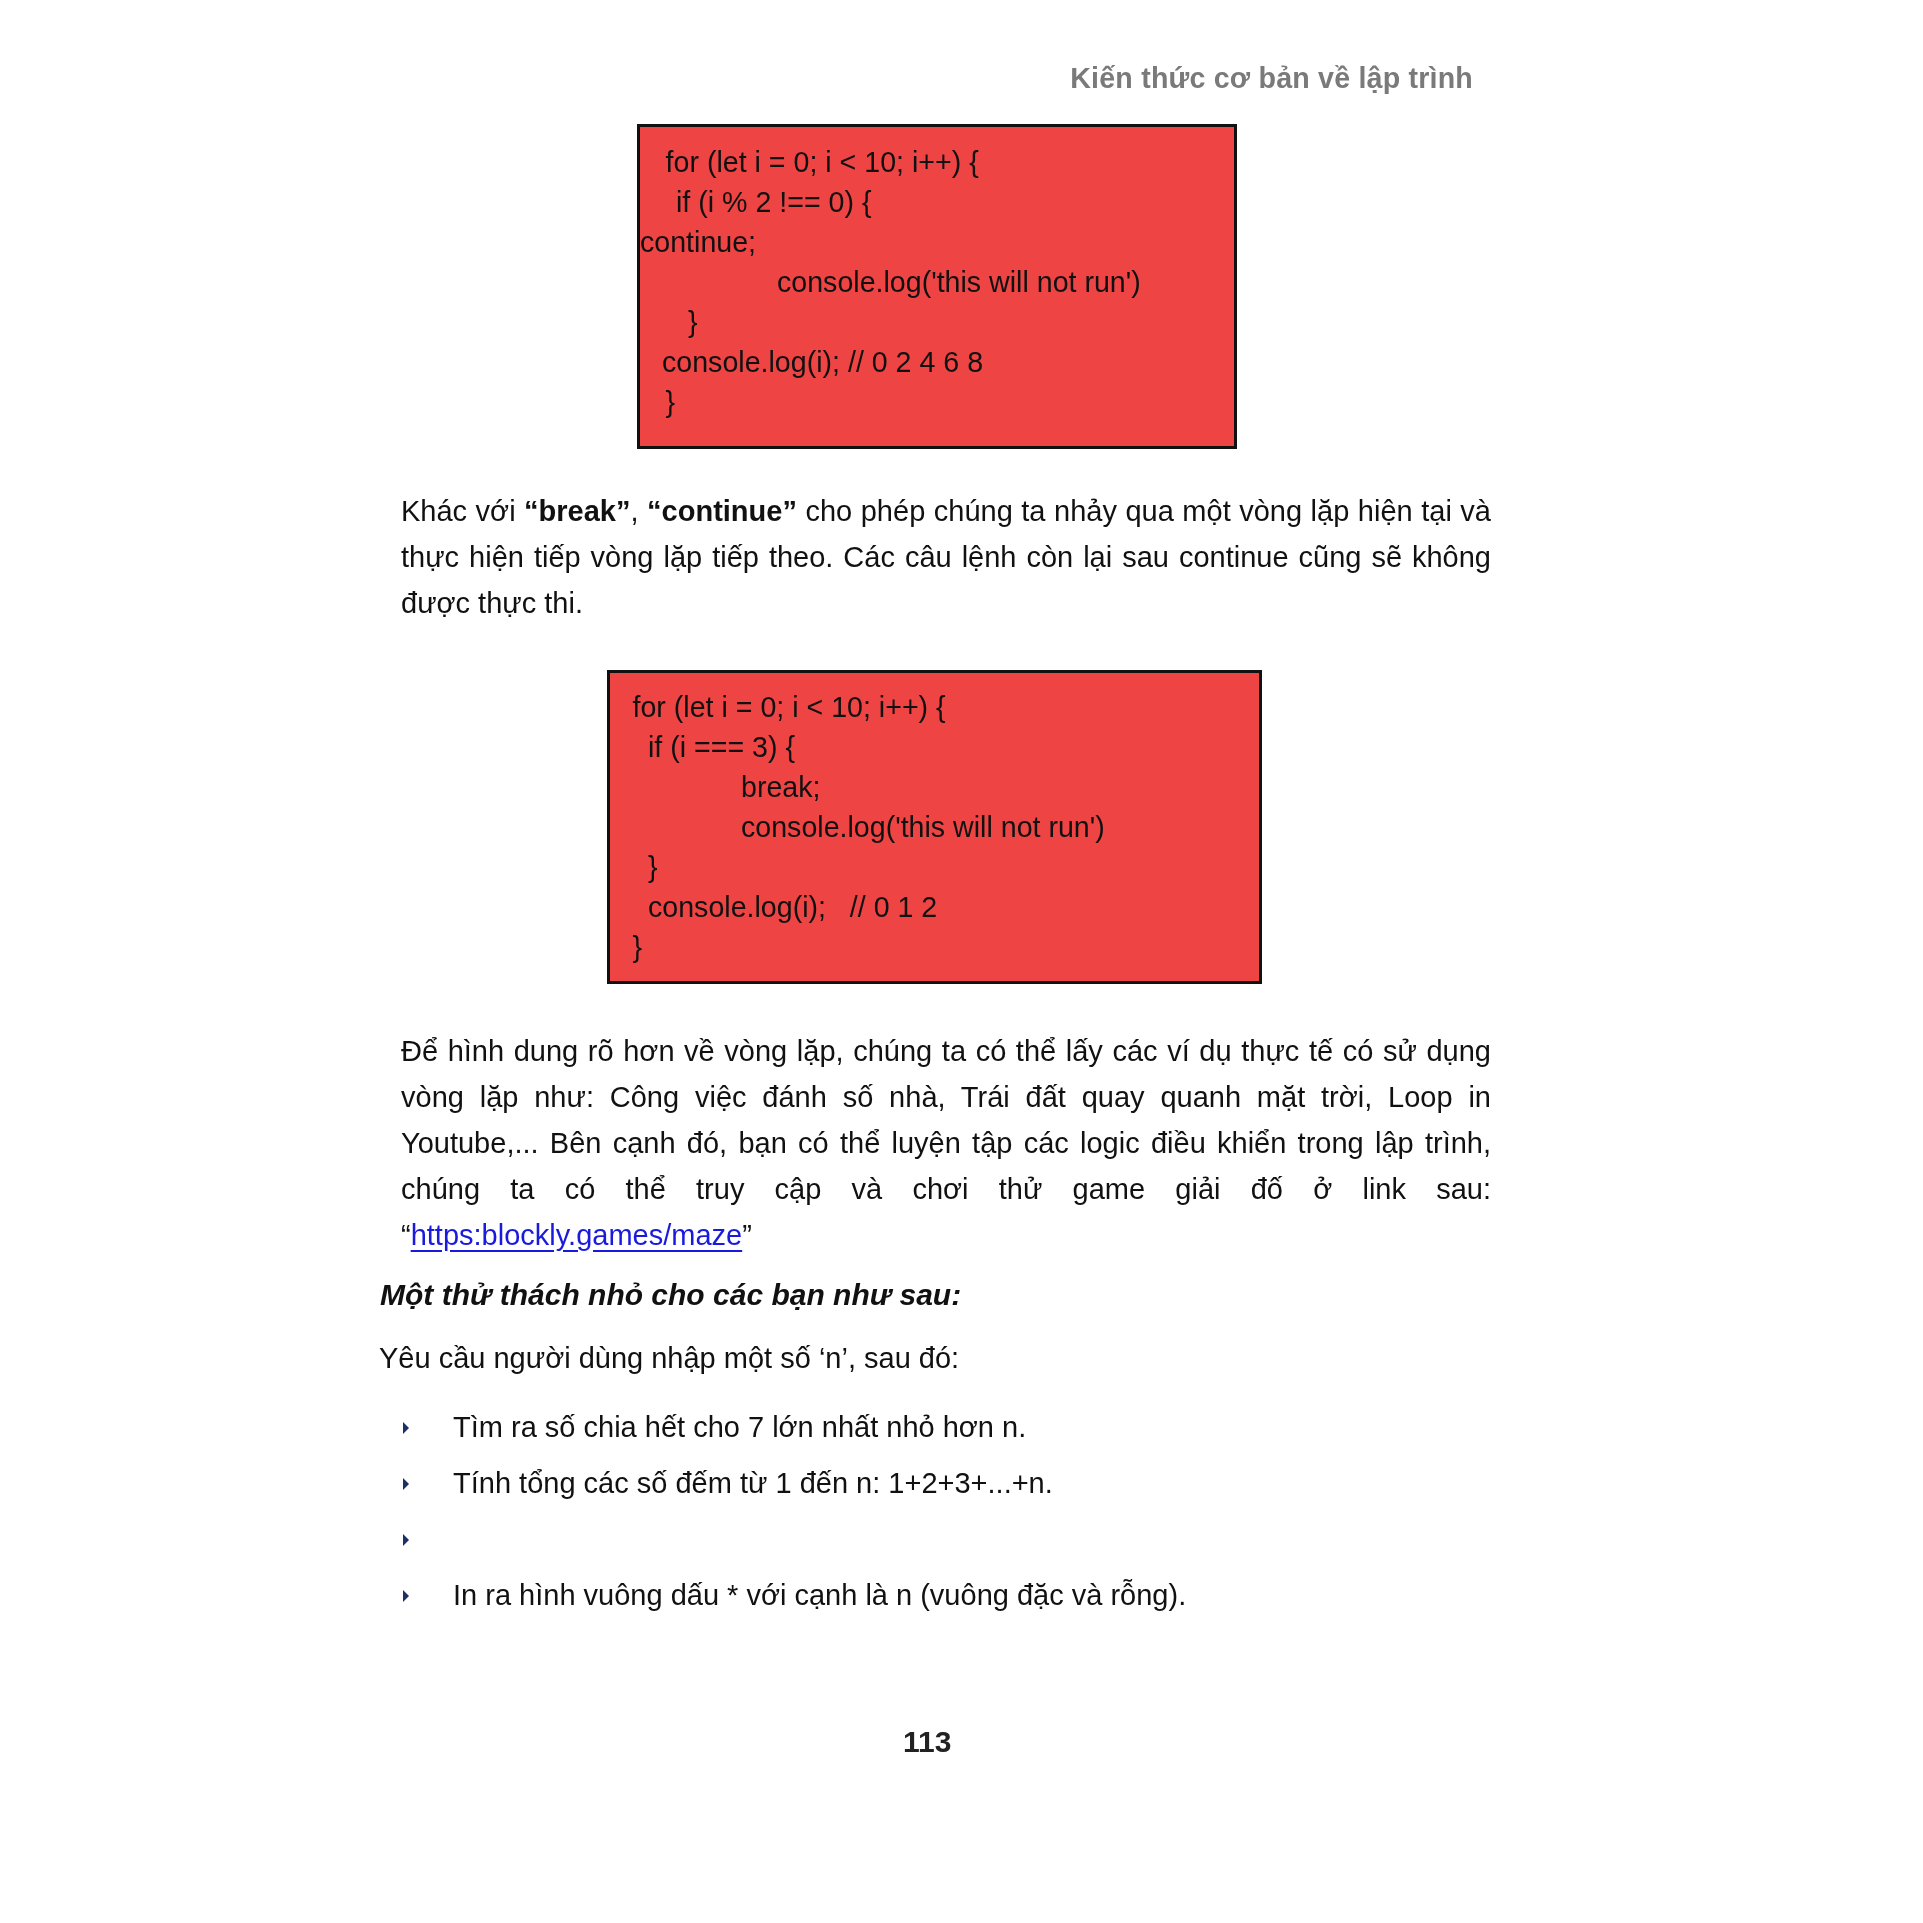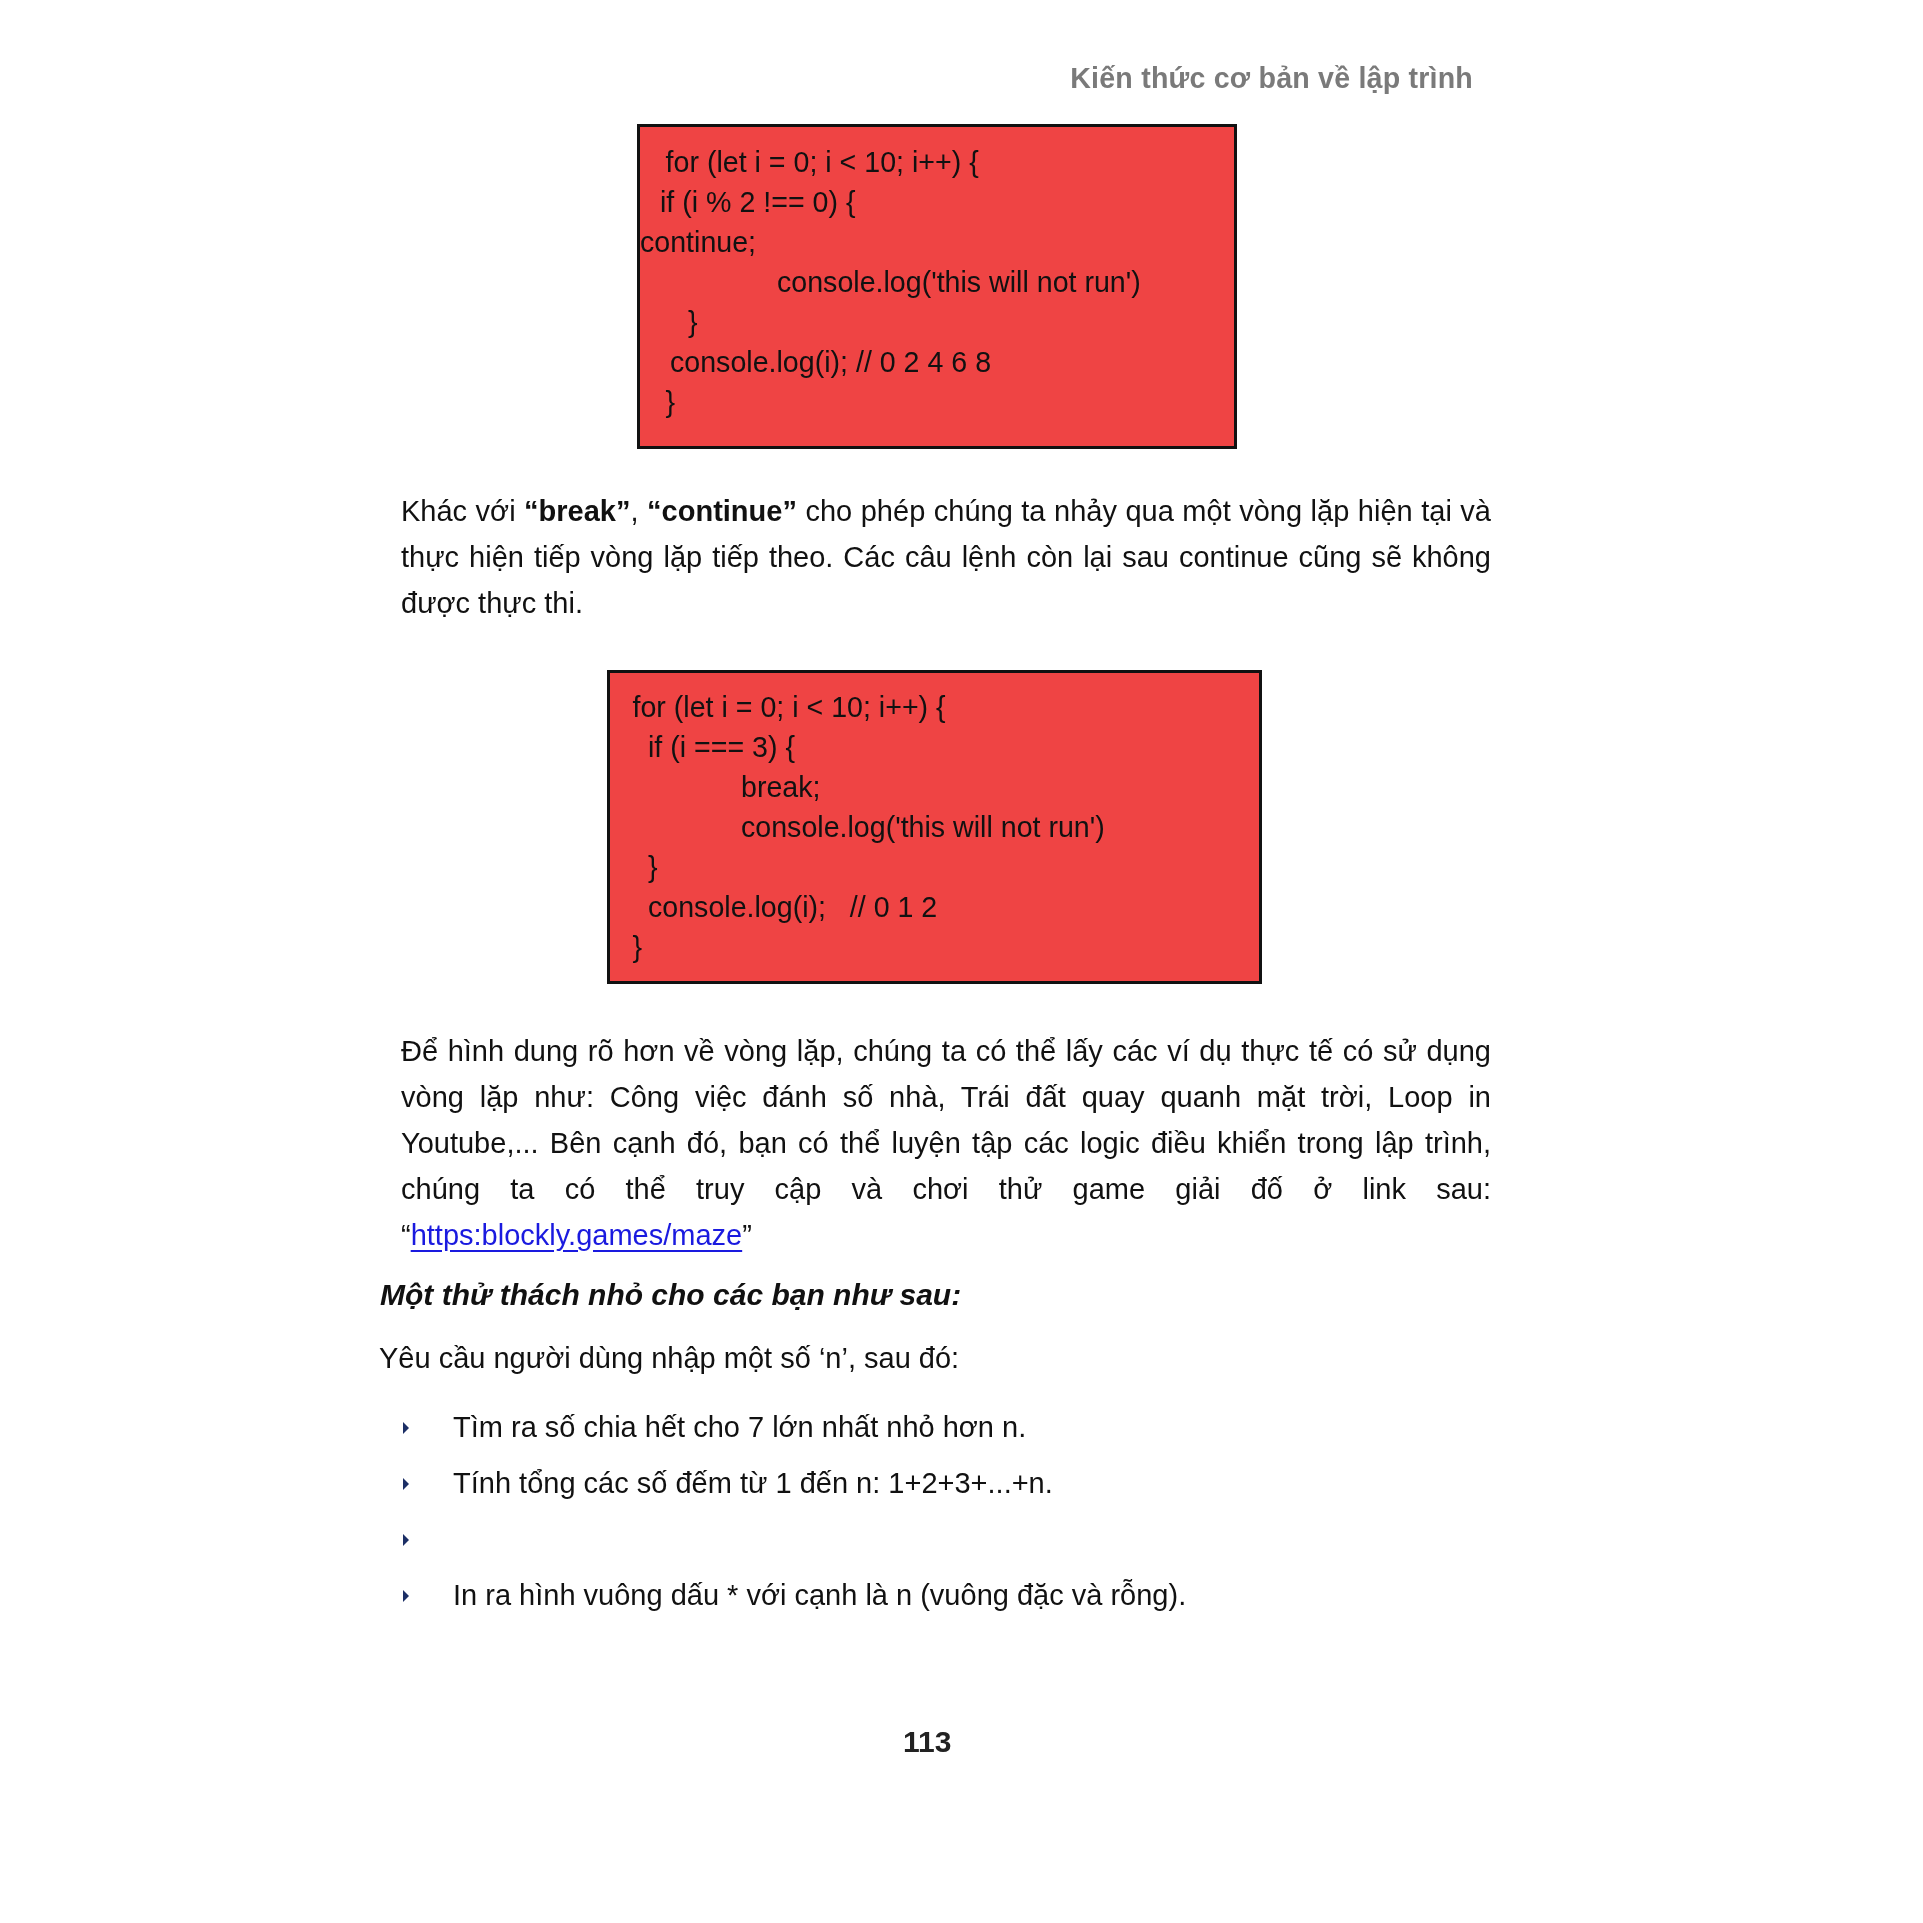--- a/index.html
+++ b/index.html
@@ -47,25 +47,25 @@
       height: 314px;
       padding-top: 13.5px;
     }
     .code-line {
       position: relative;
       height: 40px;
       line-height: 40px;
       white-space: pre;
     }
     .box1 .code-line.l0 { padding-left: 25.6px; }
-    .box1 .code-line.l1 { padding-left: 20px; }
+    .box1 .code-line.l1 { padding-left: 20px; margin-left: 16px; }
     .box1 .code-line.l2 { }
     .box1 .code-line.l3 { padding-left: 137px; }
     .box1 .code-line.l4 { padding-left: 48px; }
-    .box1 .code-line.l5 { padding-left: 30px; }
+    .box1 .code-line.l5 { padding-left: 22px; }
     .box1 .code-line.l6 { padding-left: 25.6px; }
 
     .box2 .code-line.l0 { padding-left: 22.5px; }
     .box2 .code-line.l1 { padding-left: 38px; }
     .box2 .code-line.l2 { padding-left: 131px; }
     .box2 .code-line.l3 { padding-left: 131px; }
     .box2 .code-line.l4 { padding-left: 38px; }
     .box2 .code-line.l5 { padding-left: 38px; }
     .box2 .code-line.l6 { padding-left: 22.5px; }
 

